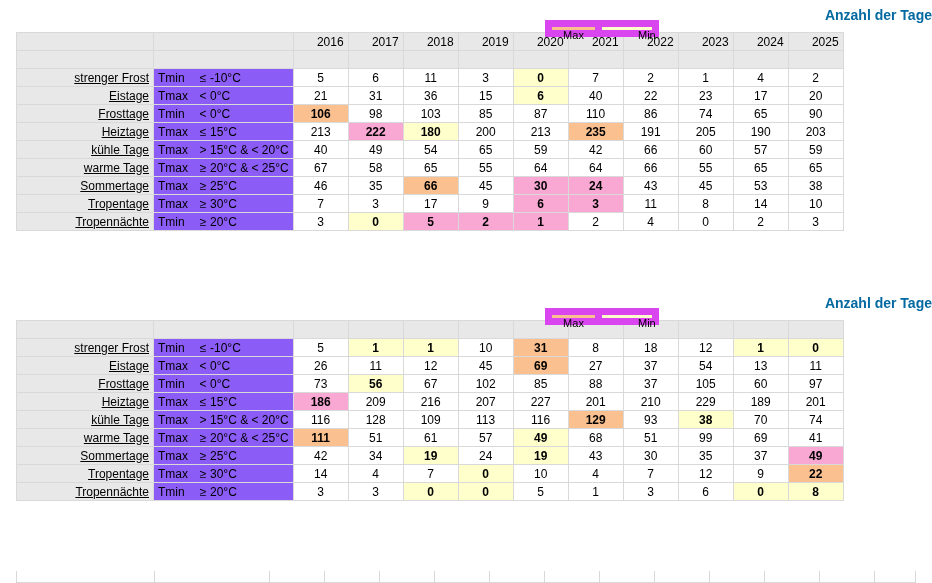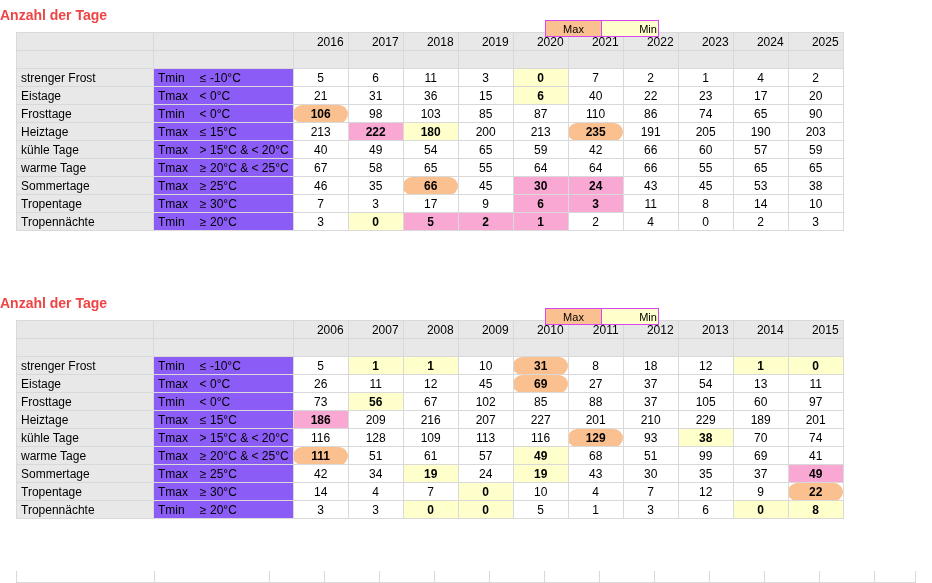--- a/index.html
+++ b/index.html
@@ -32,38 +32,38 @@
 
   .title-row {
     position: relative;
     height: 32px;
   }
   .title {
     position: absolute;
     left: 0;
     right: 0;
     top: 7px;
-    text-align: left;
+    text-align: right;
     font-size: 14px;
     font-weight: bold;
-    color: #ef4444;
+    color: #0369a1;
   }
   .legend {
     position: absolute;
     left: 545px;
     top: 20px;
     display: flex;
   }
   .legend-box {
     width: 57px;
     height: 17px;
     line-height: 17px;
     text-align: center;
     font-size: 11px;
-    border: 1px solid #d946ef;
+    border: 7px solid #d946ef;
     box-sizing: border-box;
   }
   .legend-max { background: #fac08f; }
   .legend-min { background: #ffffcc; border-left: none; padding-left: 36px; }
 
   table.grid {
     border-collapse: collapse;
     table-layout: fixed;
     margin-left: 16px;
     background: #ffffff;
@@ -90,36 +90,37 @@
     font-size: 13px;
     background: #e8e8e8 !important;
   }
   .spacer-row td {
     height: 9px;
     background: #e8e8e8;
     border: 1px solid #d9d9d9;
   }
   .row-label {
     background: #e8e8e8;
-    text-align: left;
+    text-align: right;
     padding-left: 8px;
+    text-decoration: underline;
   }
   .row-spec {
     background: #8b5cf6;
     padding-left: 6px;
     font-size: 12px;
   }
   .row-spec .sp-a { display: inline-block; width: 38px; }
   .row-spec .sp-op { display: inline-block; width: 14px; text-align: center; }
   .row-spec .sp-v { display: inline-block; }
   .cell {
     text-align: center;
     background: #ffffff;
   }
-  .cell.max { background: #fac08f; font-weight: bold; border-radius: 9px; }
+  .cell.max { background: #fac08f; font-weight: bold; }
   .cell.min { background: #ffffcc; font-weight: bold; }
   .cell.alt { background: #f9a8d4; font-weight: bold; }
   .bottom-strip {
     position: absolute;
     left: 16px;
     top: 283px;
     width: 900px;
     height: 12px;
     border: 1px solid #d9d9d9;
     border-top: none;
@@ -337,34 +338,20 @@
           <col class="c-year">
           <col class="c-year">
           <col class="c-year">
         <col class="c-year">
           <col class="c-year">
           <col class="c-year">
           <col class="c-year">
           <col class="c-year">
       </colgroup>
       <tbody id="tbody-1">
-          <tr class="hdr-row">
-            <td class="hdr-blank"></td>
-            <td class="hdr-blank"></td>
-            <td class="hdr-year">2006</td>
-            <td class="hdr-year">2007</td>
-            <td class="hdr-year">2008</td>
-            <td class="hdr-year">2009</td>
-            <td class="hdr-year">2010</td>
-            <td class="hdr-year">2011</td>
-            <td class="hdr-year">2012</td>
-            <td class="hdr-year">2013</td>
-            <td class="hdr-year">2014</td>
-            <td class="hdr-year">2015</td>
-          </tr>
           <tr class="spacer-row">
             <td></td>
             <td></td>
             <td></td>
             <td></td>
             <td></td>
             <td></td>
             <td></td>
             <td></td>
             <td></td>

